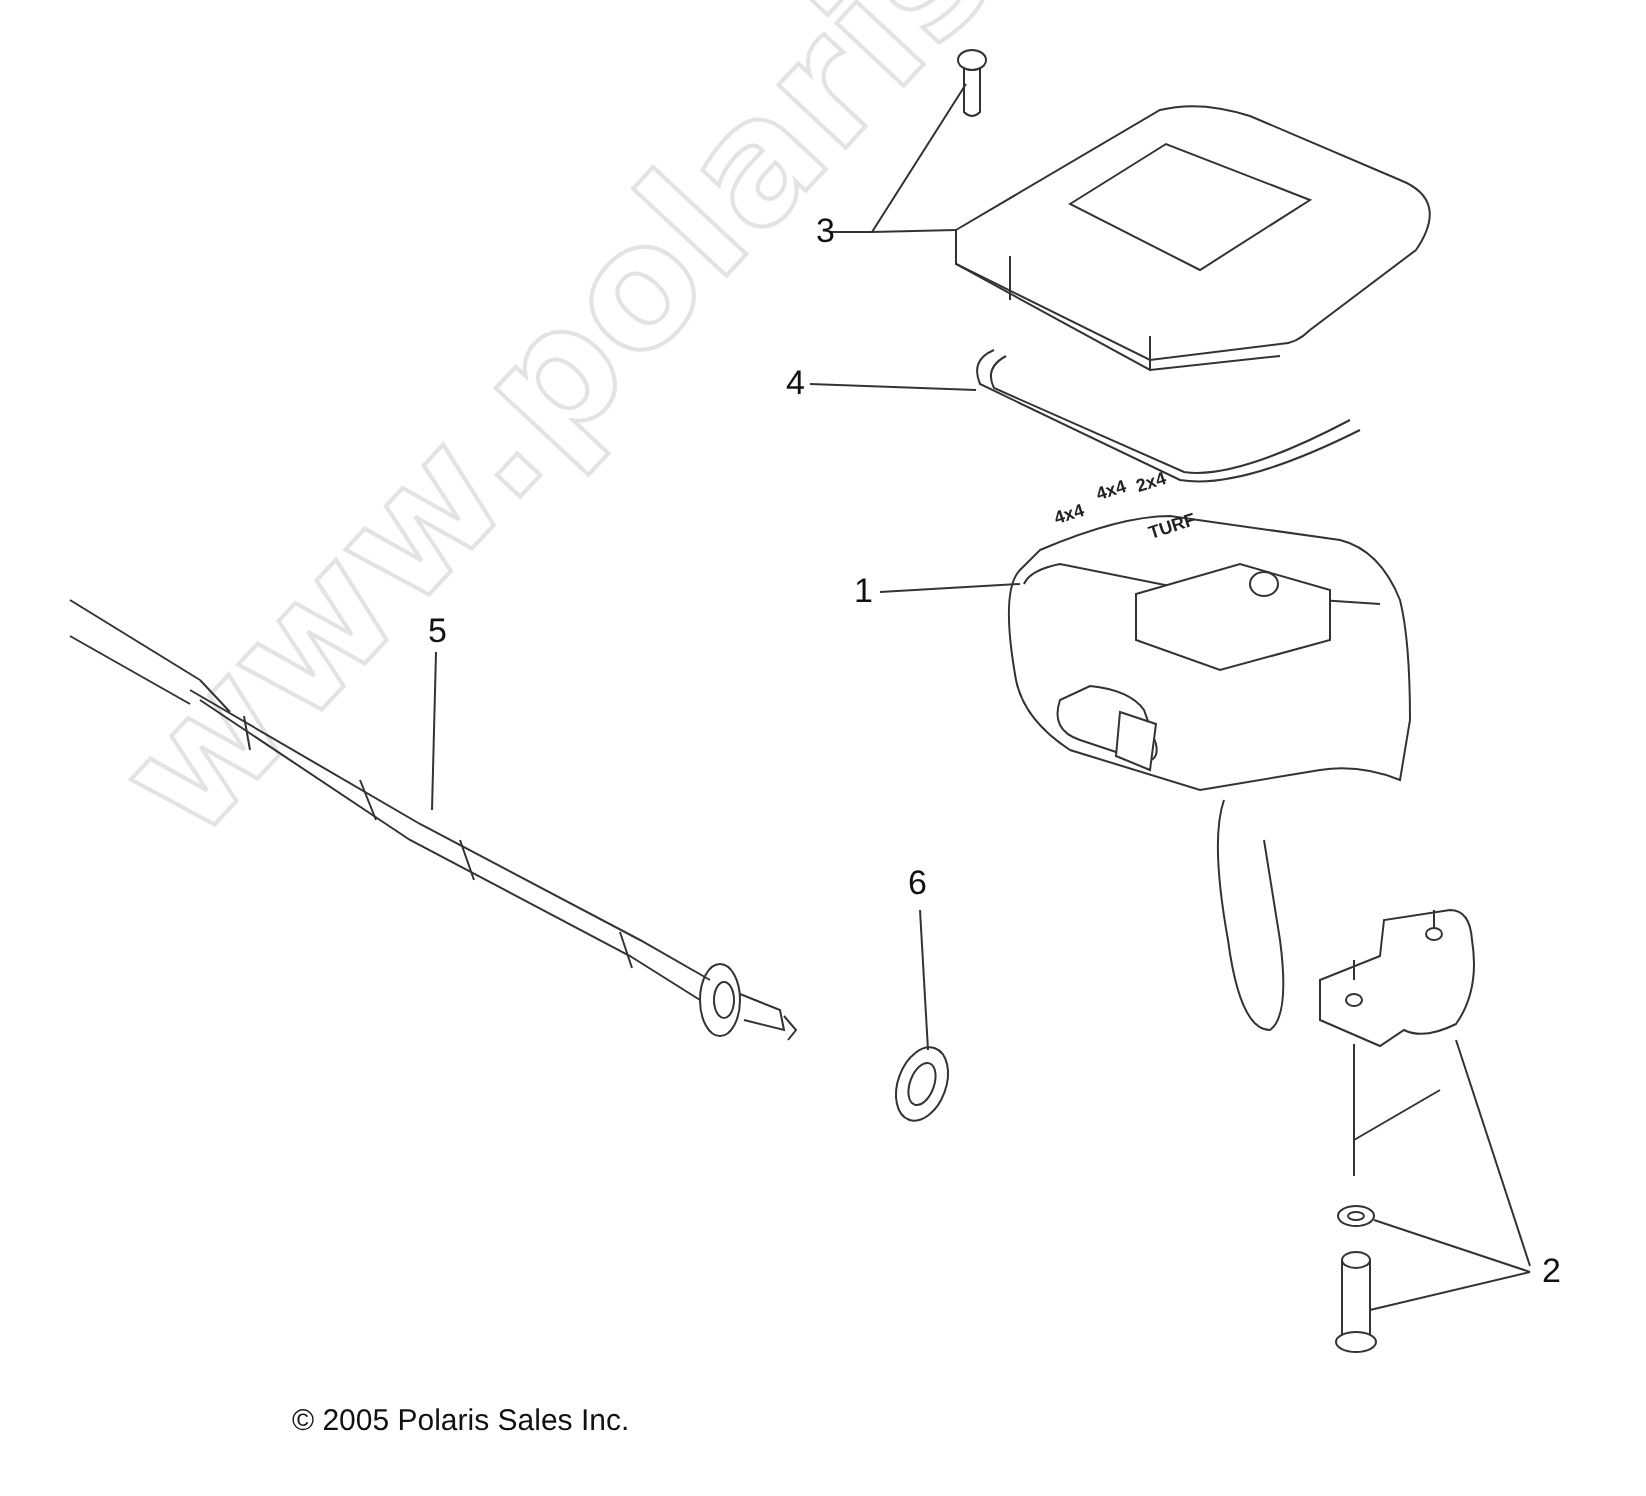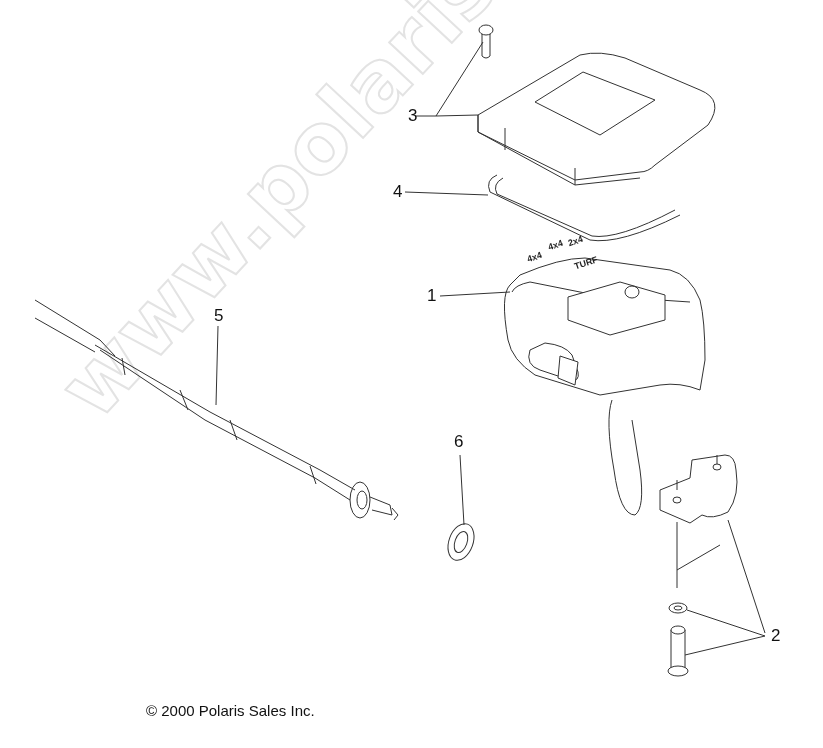--- a/index.html
+++ b/index.html
@@ -110,14 +110,14 @@
   <span class="switch-label" style="left:568px;top:236px;">2x4</span>
   <span class="switch-label" style="left:574px;top:258px;">TURF</span>
 
   <span class="callout" style="left:427px;top:287px;">1</span>
   <span class="callout" style="left:771px;top:627px;">2</span>
   <span class="callout" style="left:408px;top:107px;">3</span>
   <span class="callout" style="left:393px;top:183px;">4</span>
   <span class="callout" style="left:214px;top:307px;">5</span>
   <span class="callout" style="left:454px;top:433px;">6</span>
 
-  <div class="copyright">© 2000 Polaris Sales Inc.</div>
+  <div class="copyright">© 2005 Polaris Sales Inc.</div>
 </div>
 
 </body></html>

